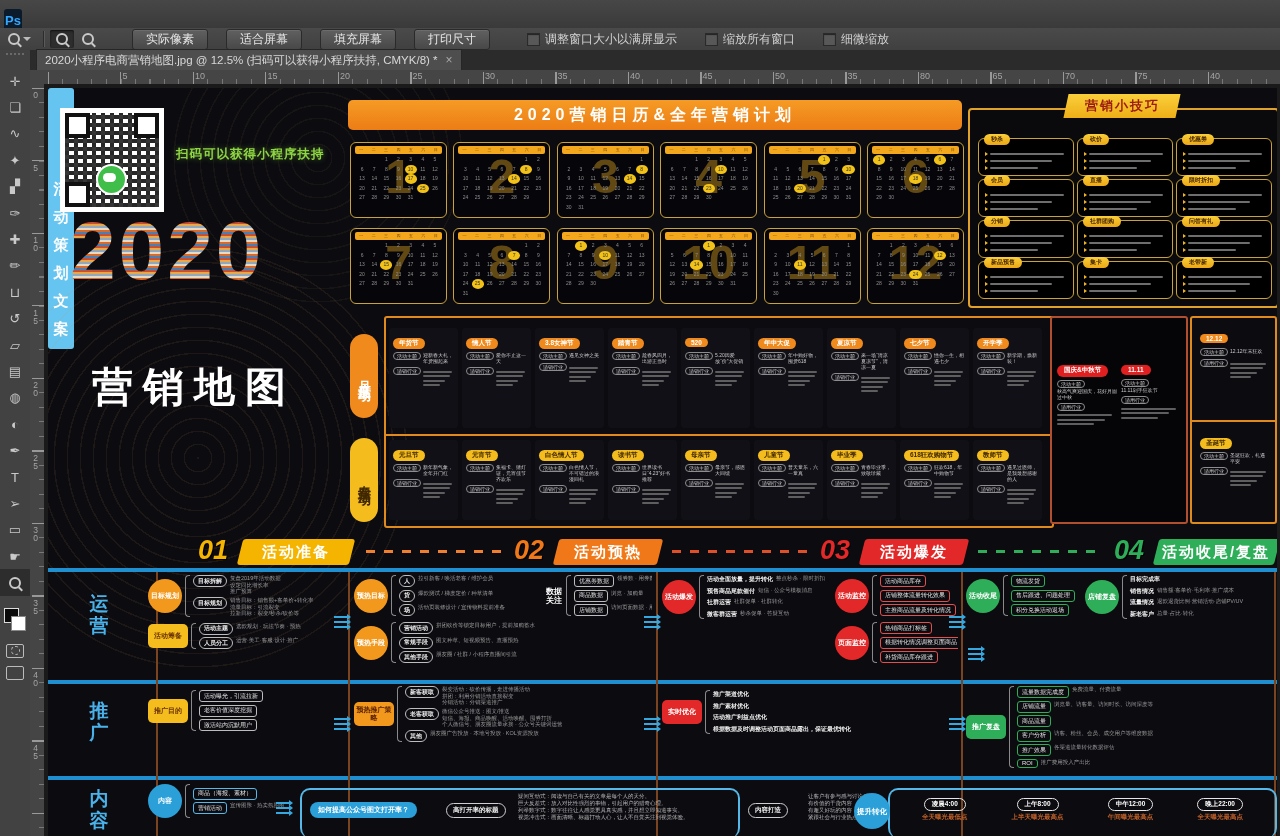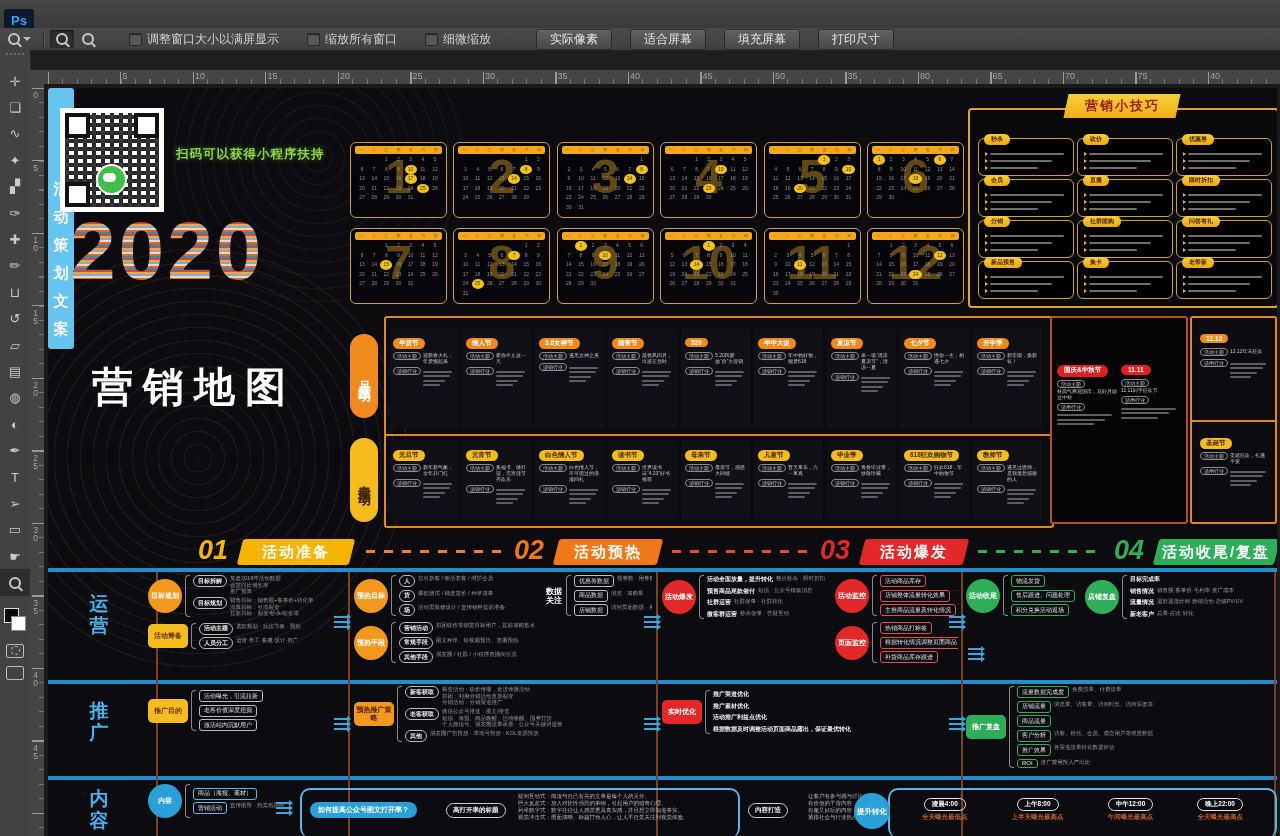--- a/index.html
+++ b/index.html
@@ -1,21 +1,21 @@
 <!DOCTYPE html>
 <html><head>
 <meta charset="utf-8">
 <style>
   html,body{margin:0;padding:0;background:#1e1e1e;}
   body{width:1280px;height:836px;overflow:hidden;font-family:"Liberation Sans","DejaVu Sans",sans-serif;-webkit-font-smoothing:antialiased;}
   #stage{position:relative;width:1280px;height:836px;overflow:hidden;background:#1e1e1e;}
   .abs{position:absolute;}
   
   #menubar{left:0;top:0;width:1280px;height:28px;background:linear-gradient(#474747,#3a3a3a);display:flex;align-items:center;gap:0;border-bottom:1px solid #2a2a2a;}
-  .ps-logo{width:30px;height:22px;margin:12px 6px 0 4px;background:#0b1b2b;color:#31a8ff;font-weight:bold;font-size:13px;display:flex;align-items:center;justify-content:center;border-radius:3px;}
+  .ps-logo{width:18px;height:22px;margin:12px 6px 0 4px;background:#0b1b2b;color:#31a8ff;font-weight:bold;font-size:13px;display:flex;align-items:center;justify-content:center;border-radius:3px;}
   .menu-item{color:#d6d6d6;font-size:12.5px;padding:0 13px;line-height:28px;white-space:nowrap;}
   #optionsbar{left:0;top:28px;width:1280px;height:22px;background:linear-gradient(#4a4a4a,#404040);display:flex;align-items:center;border-bottom:1px solid #222;}
   .mag{width:8px;height:8px;border:2px solid #c9c9c9;border-radius:50%;position:relative;display:inline-block;}
   .mag:after{content:"";position:absolute;width:5px;height:2px;background:#c9c9c9;transform:rotate(45deg);right:-4px;bottom:-3px;}
   .opt-tool{display:flex;align-items:center;gap:3px;padding:0 8px;}
   .caret{width:0;height:0;border-left:4px solid transparent;border-right:4px solid transparent;border-top:4px solid #bbb;}
   .vsep{width:1px;height:16px;background:#2c2c2c;border-right:1px solid #5a5a5a;margin:0 4px;}
   .tool-btn{width:24px;height:18px;display:flex;align-items:center;justify-content:center;border-radius:2px;margin:0 1px;}
   .tool-btn.active{background:#2d2d2d;box-shadow:inset 0 1px 2px #111;}
   .chk{display:flex;align-items:center;gap:5px;margin:0 14px;}
@@ -148,42 +148,48 @@
       <span class="mag"></span>
       <span class="caret"></span>
     </div>
     <div class="vsep"></div>
     <div class="tool-btn active">
         <span class="mag" style="position:relative;"></span>
       </div>
     <div class="tool-btn">
         <span class="mag"></span>
       </div>
+    <div id="opt-buttons" style="display:flex;margin-left:22px;">
+        <button class="ps-btn">实际像素</button>
+        <button class="ps-btn">适合屏幕</button>
+        <button class="ps-btn">填充屏幕</button>
+        <button class="ps-btn">打印尺寸</button>
+      </div>
     <div id="opt-checks" style="display:flex;margin-left:14px;">
         <label class="chk">
           <span class="box"></span>
           <span>调整窗口大小以满屏显示</span>
         </label>
         <label class="chk">
           <span class="box"></span>
           <span>缩放所有窗口</span>
         </label>
         <label class="chk">
           <span class="box"></span>
           <span>细微缩放</span>
         </label>
       </div>
-    <div id="opt-buttons" style="display:flex;margin-left:22px;">
-        <button class="ps-btn">实际像素</button>
-        <button class="ps-btn">适合屏幕</button>
-        <button class="ps-btn">填充屏幕</button>
-        <button class="ps-btn">打印尺寸</button>
-      </div>
   </div>
 
+  <div id="tabbar" class="abs">
+    <div id="doc-tab">
+      <span class="title">2020小程序电商营销地图.jpg @ 12.5% (扫码可以获得小程序扶持, CMYK/8) *</span>
+      <span class="close">×</span>
+    </div>
+  </div>
 
   <div id="toolbar" class="abs">
     <div class="grip"></div>
     <div id="tools">
         <div class="tool">✛</div>
         <div class="tool">❏</div>
         <div class="tool">∿</div>
         <div class="tool">✦</div>
         <div class="tool">▞</div>
         <div class="tool">✑</div>
@@ -257,20 +263,21 @@
         <div class="pat"></div>
         <div class="finder" style="left:5px;top:5px;"></div>
         <div class="finder" style="right:5px;top:5px;"></div>
         <div class="finder" style="left:5px;bottom:5px;"></div>
         <div id="wechat"></div>
       </div>
       <div id="scan-text" class="abs">扫码可以获得小程序扶持</div>
       <div id="year" class="abs">2020</div>
       <div id="ptitle2" class="abs">营销地图</div>
 
+      <div id="cal-banner" class="abs">2020营销日历&amp;全年营销计划</div>
       <div id="months">
           <div class="cal" style="left: 302px; top: 54px;">
             <div class="cal-head">
               <span>一</span>
               <span>二</span>
               <span>三</span>
               <span>四</span>
               <span>五</span>
               <span>六</span>
               <span>日</span>

